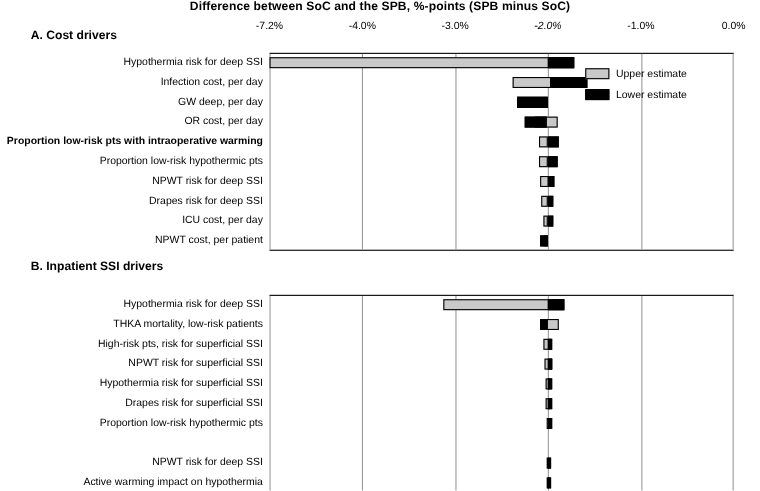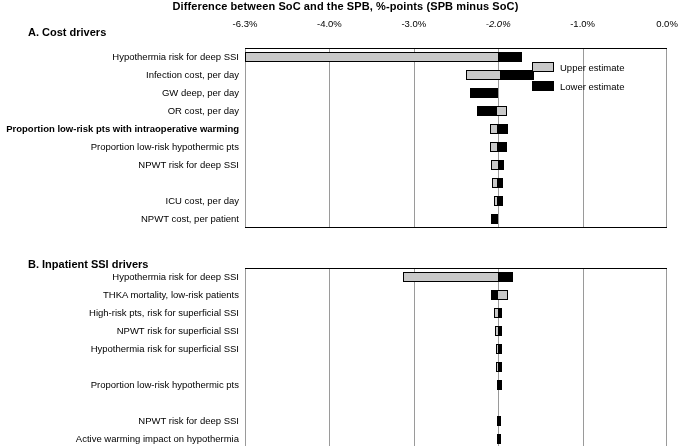--- a/index.html
+++ b/index.html
@@ -108,21 +108,21 @@
   .legend-swatch.lower{background:#000000;}
 </style>
 </head>
 <body>
 
 <div id="root">
 
   <div class="chart-title">Difference between SoC and the SPB, %-points (SPB minus SoC)</div>
 
   <div class="axis-band" id="axis-band">
-      <div class="axis-tick-label" style="left: 245px;">-6.3%</div>
+      <div class="axis-tick-label" style="left: 245px;">-7.2%</div>
       <div class="axis-tick-label" style="left: 329.4px;">-4.0%</div>
       <div class="axis-tick-label" style="left: 413.8px; text-align: right;">-3.0%</div>
       <div class="axis-tick-label" style="left: 498.2px; font-style: italic;">-2.0%</div>
       <div class="axis-tick-label" style="left: 582.6px;">-1.0%</div>
       <div class="axis-tick-label" style="left: 667px;">0.0%</div>
     </div>
 
   <div class="panel-title" id="panel-title-0" style="left: 28px; top: 26px;">A. Cost drivers</div>
   <div class="panel" id="panel-0" style="left: 245px; top: 48px; width: 422px; height: 180px;">
       <div class="plotarea" style="width: 422px; height: 180px;">
@@ -162,36 +162,37 @@
         <div class="row-label">Proportion low-risk hypothermic pts</div>
         <div class="bar upper" style="left: 244.76px; width: 8.44px;"></div>
         <div class="bar lower" style="left: 253.2px; width: 8.44px;"></div>
       </div>
       <div class="row" style="top: 108px;">
         <div class="row-label">NPWT risk for deep SSI</div>
         <div class="bar upper" style="left: 246.448px; width: 7.596px;"></div>
         <div class="bar lower" style="left: 253.2px; width: 5.908px;"></div>
       </div>
       <div class="row" style="top: 126px;">
+        <div class="row-label">Drapes risk for deep SSI</div>
         <div class="bar upper" style="left: 247.292px; width: 5.908px;"></div>
         <div class="bar lower" style="left: 253.2px; width: 5.064px;"></div>
       </div>
       <div class="row" style="top: 144px;">
         <div class="row-label">ICU cost, per day</div>
         <div class="bar upper" style="left: 248.98px; width: 4.22px;"></div>
         <div class="bar lower" style="left: 253.2px; width: 5.064px;"></div>
       </div>
       <div class="row" style="top: 162px;">
         <div class="row-label">NPWT cost, per patient</div>
         <div class="bar upper" style="left: 248.98px; width: 4.22px;"></div>
         <div class="bar lower" style="left: 246.448px; width: 6.752px;"></div>
       </div>
     </div>
 
-  <div class="panel-title" id="panel-title-1" style="left: 28px; top: 258px;">B. Inpatient SSI  drivers</div>
+  <div class="panel-title" id="panel-title-1" style="left: 28px; top: 236px;">B. Inpatient SSI  drivers</div>
   <div class="panel" id="panel-1" style="left: 245px; top: 268px; width: 422px; height: 180px;">
       <div class="plotarea" style="width: 422px; height: 180px;">
         <div class="gridline" style="left: 0px;"></div>
         <div class="gridline" style="left: 84.4px;"></div>
         <div class="gridline" style="left: 168.8px;"></div>
         <div class="gridline" style="left: 253.2px;"></div>
         <div class="gridline" style="left: 337.6px;"></div>
         <div class="gridline" style="left: 421px;"></div>
       </div>
       <div class="row" style="top: 0px;">
@@ -213,20 +214,21 @@
         <div class="row-label">NPWT risk for superficial SSI</div>
         <div class="bar upper" style="left: 249.824px; width: 6.752px;"></div>
         <div class="bar lower" style="left: 253.2px; width: 3.376px;"></div>
       </div>
       <div class="row" style="top: 72px;">
         <div class="row-label">Hypothermia risk for superficial SSI</div>
         <div class="bar upper" style="left: 250.668px; width: 4.22px;"></div>
         <div class="bar lower" style="left: 253.2px; width: 4.22px;"></div>
       </div>
       <div class="row" style="top: 90px;">
+        <div class="row-label">Drapes risk for superficial SSI</div>
         <div class="bar upper" style="left: 250.668px; width: 4.22px;"></div>
         <div class="bar lower" style="left: 253.2px; width: 4.22px;"></div>
       </div>
       <div class="row" style="top: 108px;">
         <div class="row-label">Proportion low-risk hypothermic pts</div>
         <div class="bar upper" style="left: 251.512px; width: 3.376px;"></div>
         <div class="bar lower" style="left: 253.2px; width: 3.376px;"></div>
       </div>
       <div class="row" style="top: 144px;">
         <div class="row-label">NPWT risk for deep SSI</div>

